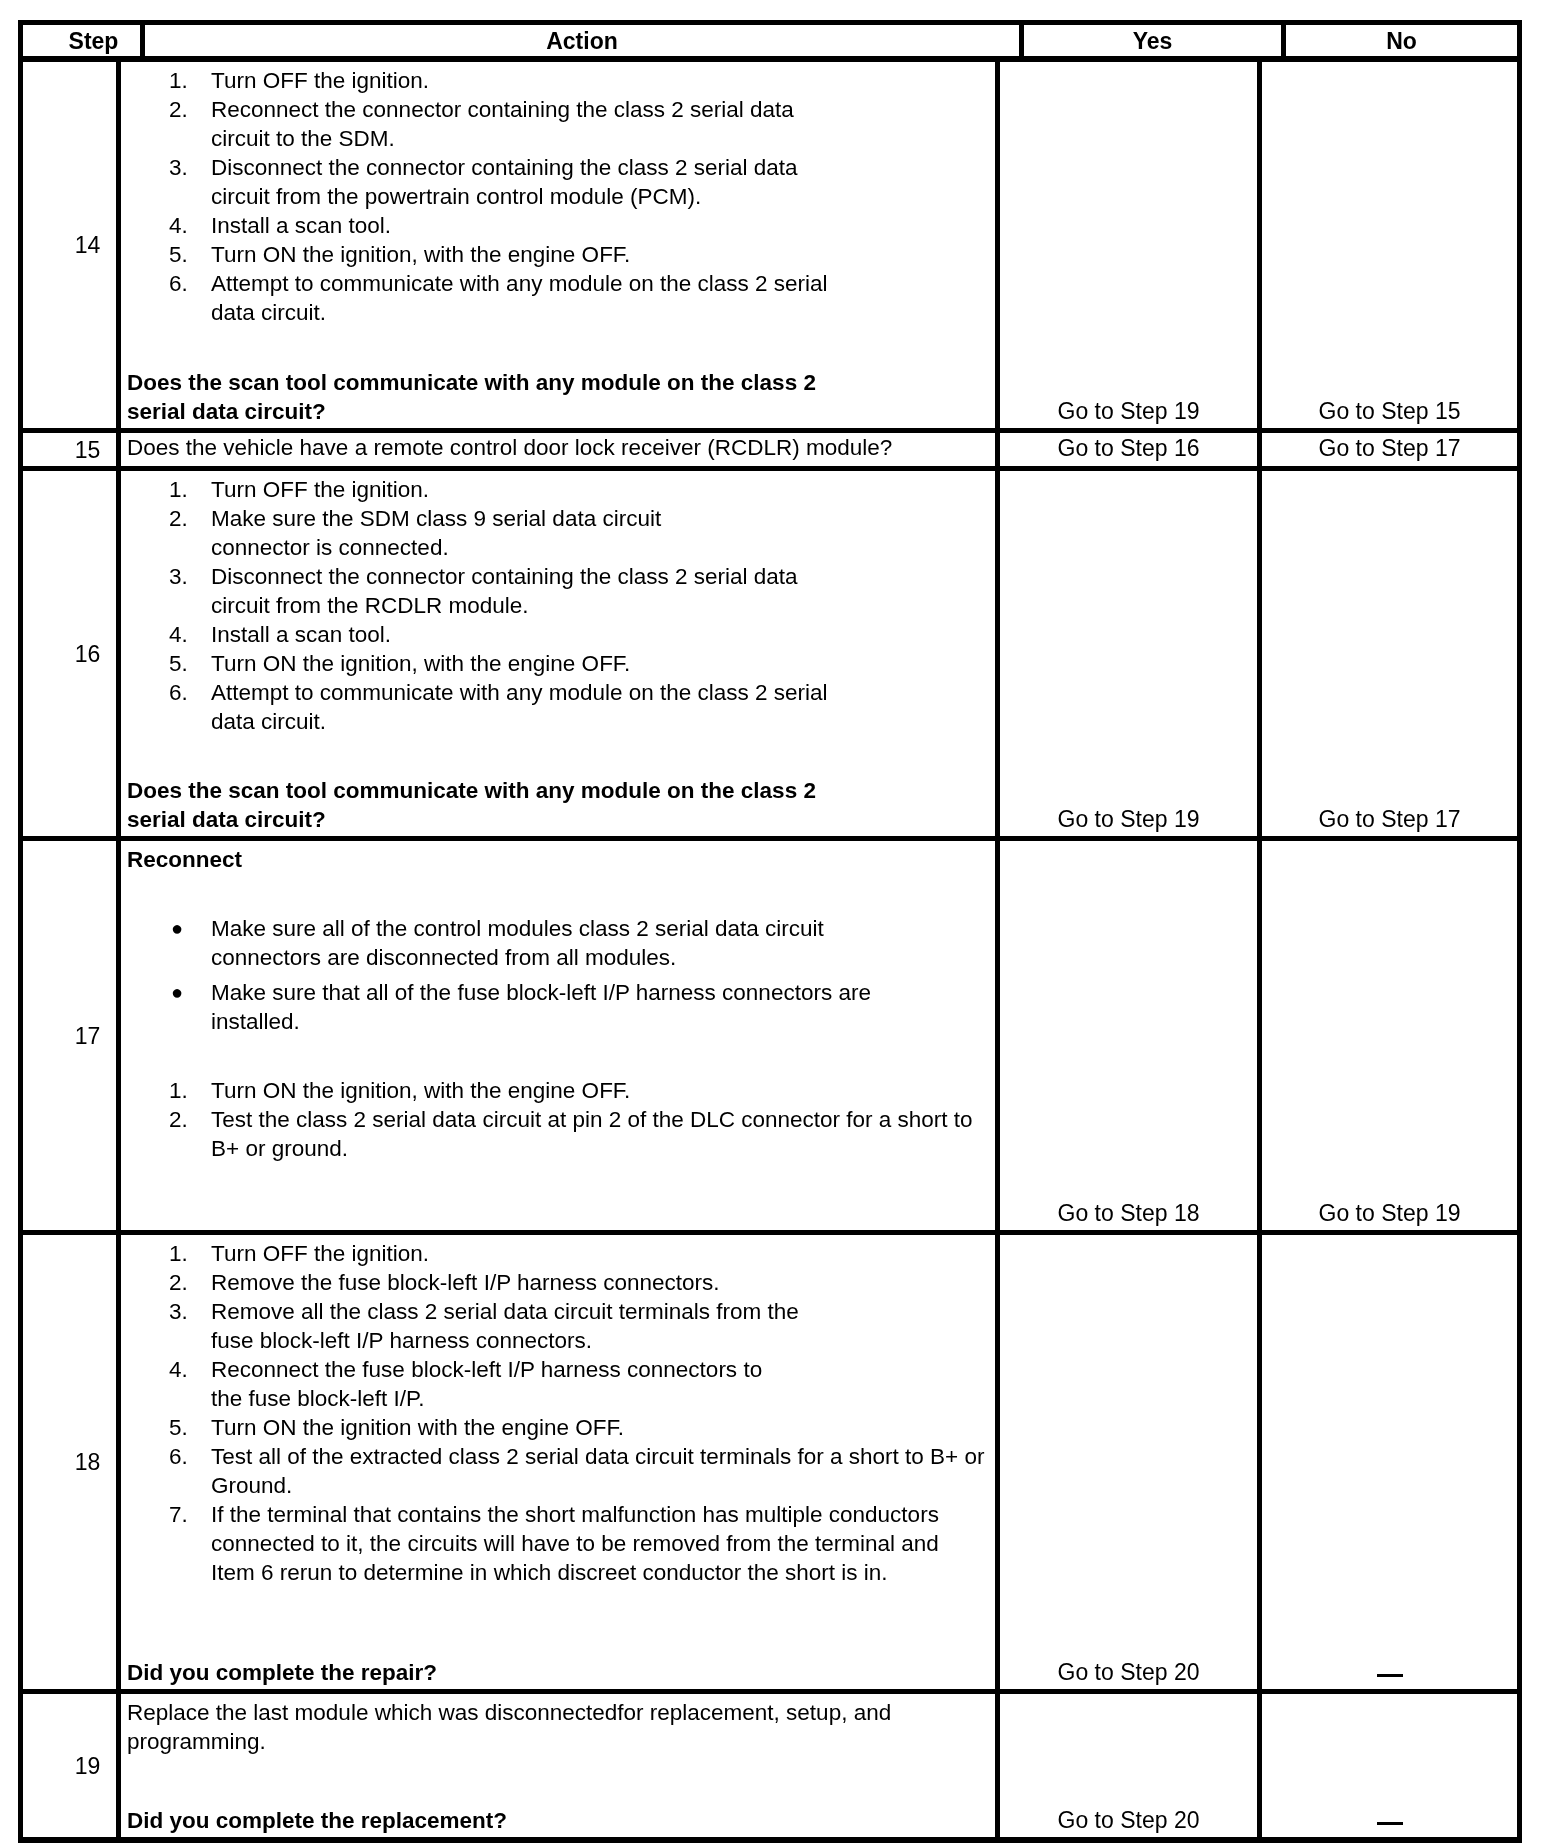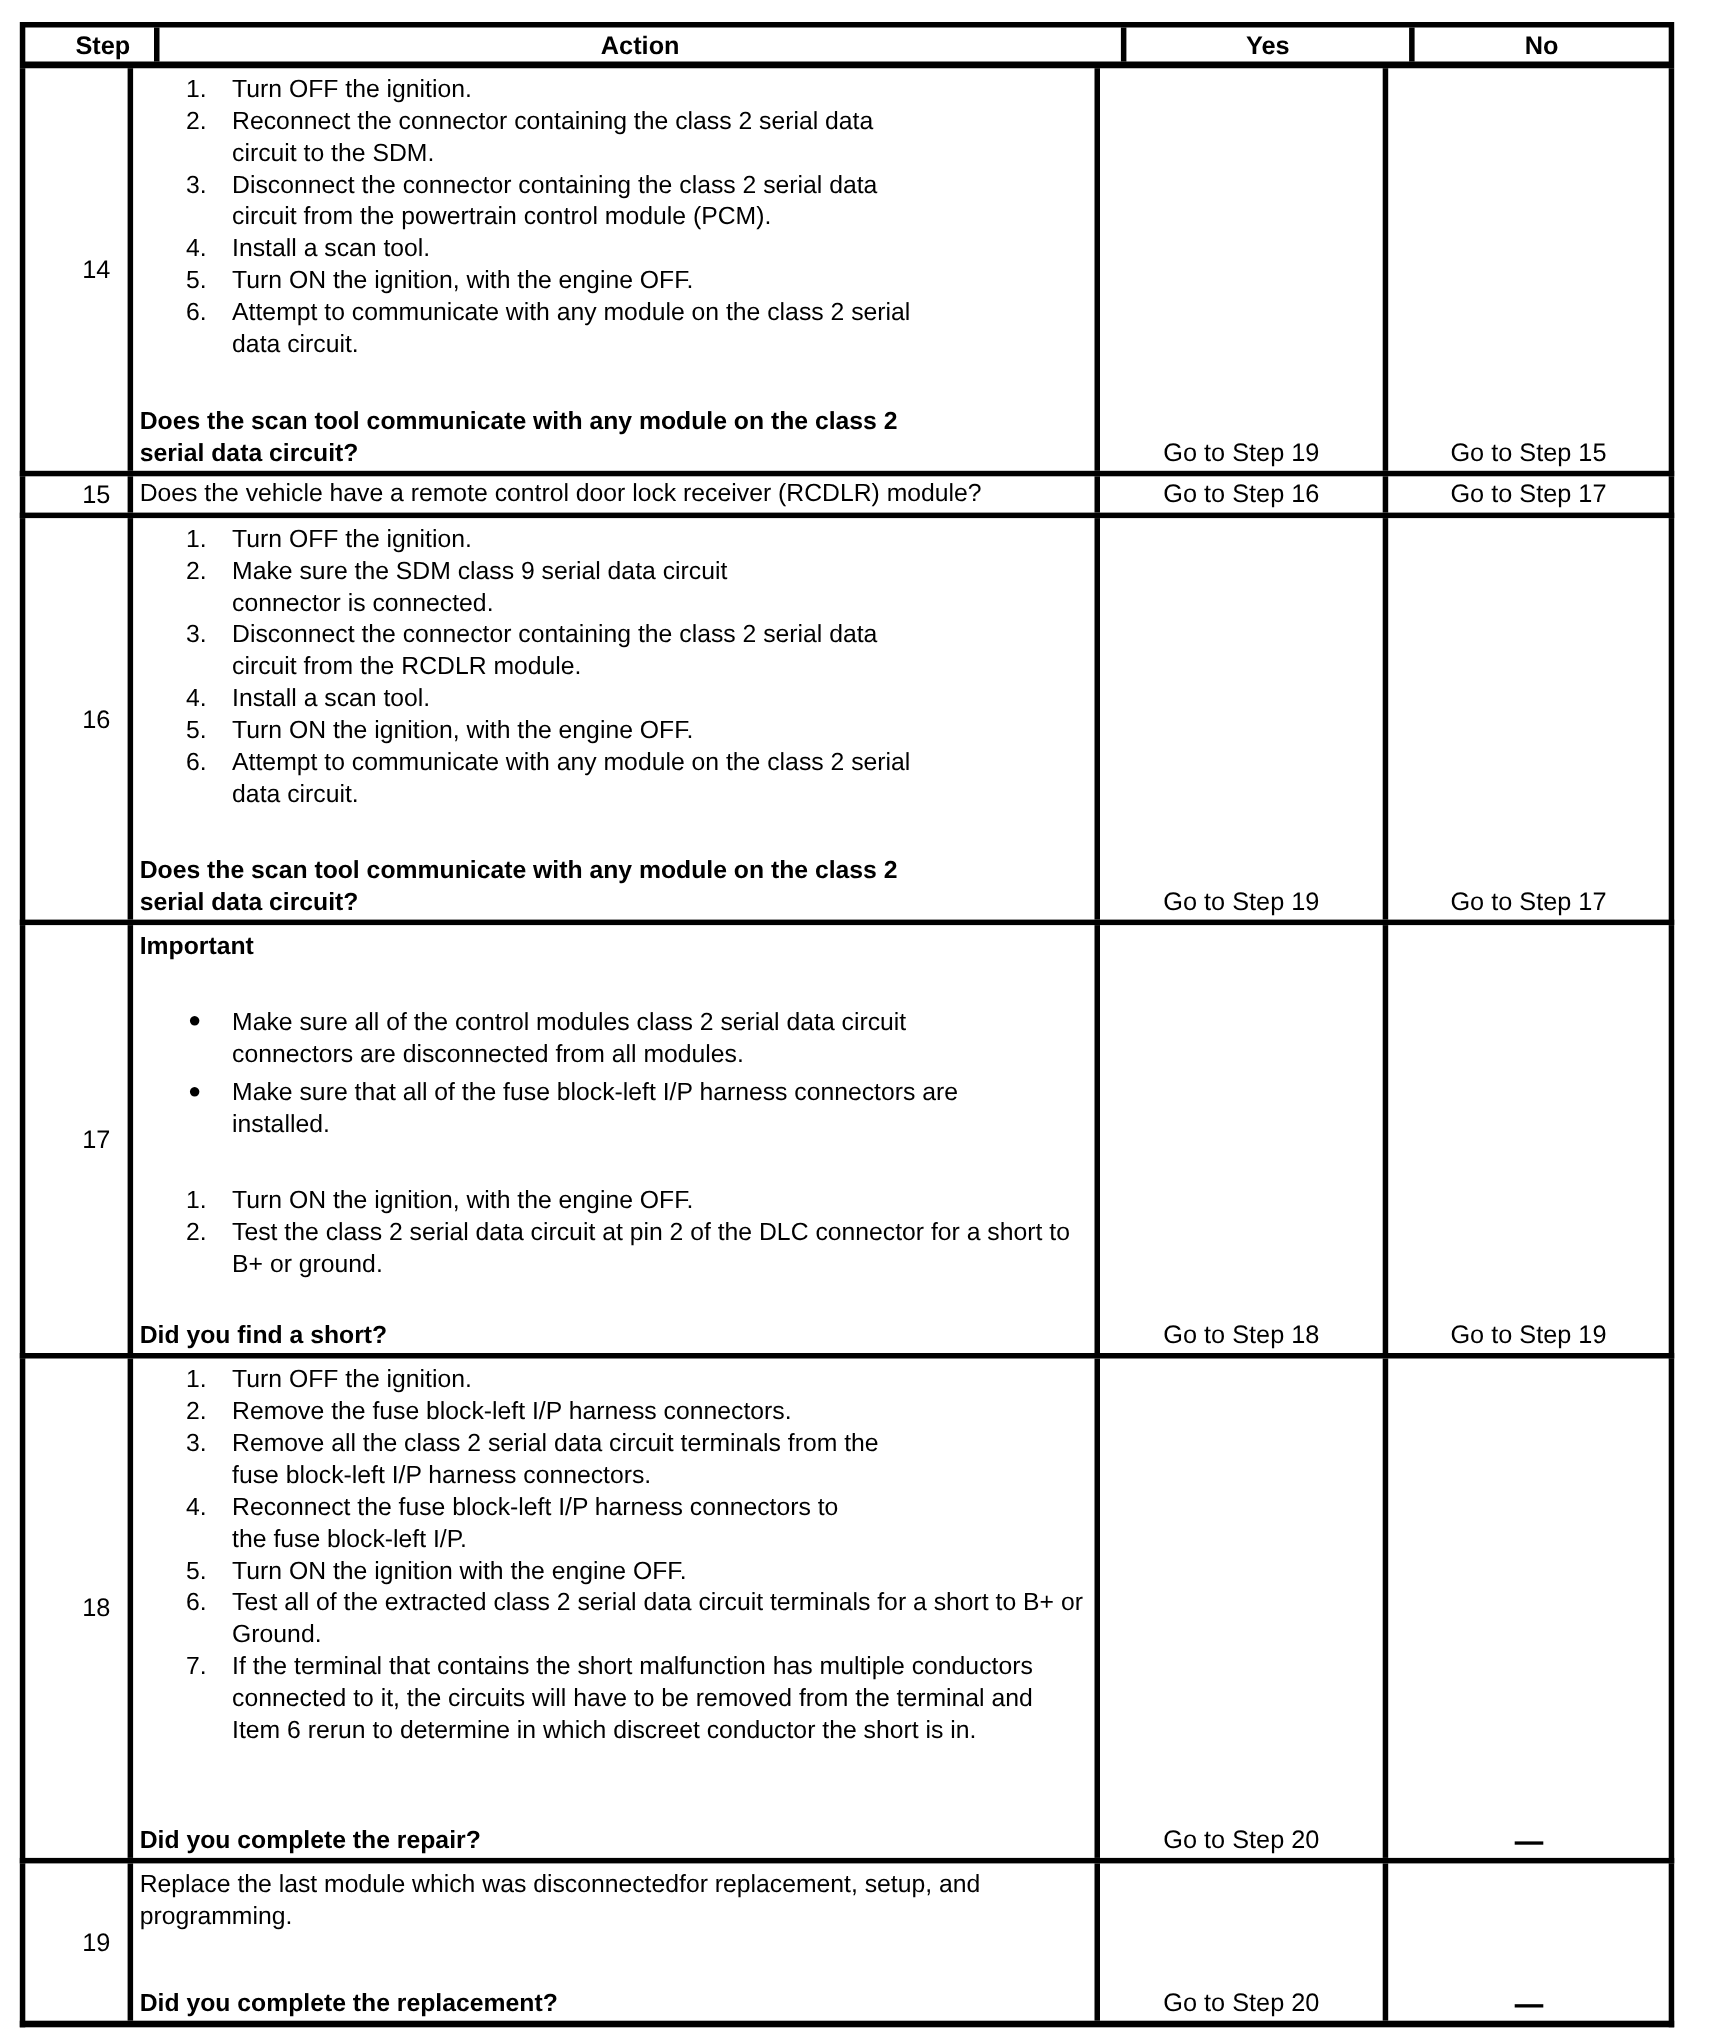--- a/index.html
+++ b/index.html
@@ -104,32 +104,31 @@
       <div class="goto">Go to Step 17</div>
     </div>
   </div>
 
   <div class="row" style="height:394px">
     <div class="cell c-step">
       <div class="stepnum">17</div>
     </div>
     <div class="cell c-action">
       <div class="action">
-        <div class="important">Important</div>
+        <div class="important">Reconnect</div>
         <div class="spacer" style="height:40px"></div>
         <ul>
           <li style="padding-right:150px; margin-bottom:6px"><span class="bullet">●</span><span>Make sure all of the control modules class 2 serial data circuit connectors are disconnected from all modules.</span></li>
           <li style="padding-right:100px"><span class="bullet">●</span><span>Make sure that all of the fuse block-left I/P harness connectors are installed.</span></li>
         </ul>
         <div class="spacer" style="height:40px"></div>
         <ol>
           <li><span class="num">1.</span><span>Turn ON the ignition, with the engine OFF.</span></li>
           <li style="padding-right:10px"><span class="num">2.</span><span>Test the class 2 serial data circuit at pin 2 of the DLC connector for a short to B+ or ground.</span></li>
         </ol>
-        <div class="question">Did you find a short?</div>
       </div>
     </div>
     <div class="cell c-yes">
       <div class="goto">Go to Step 18</div>
     </div>
     <div class="cell c-no">
       <div class="goto">Go to Step 19</div>
     </div>
   </div>
 

